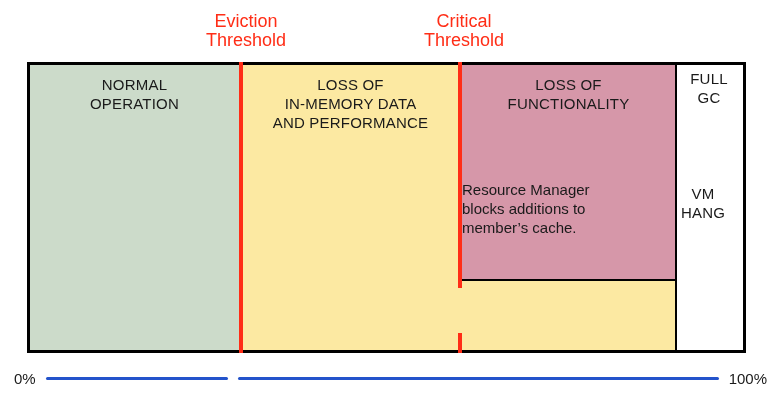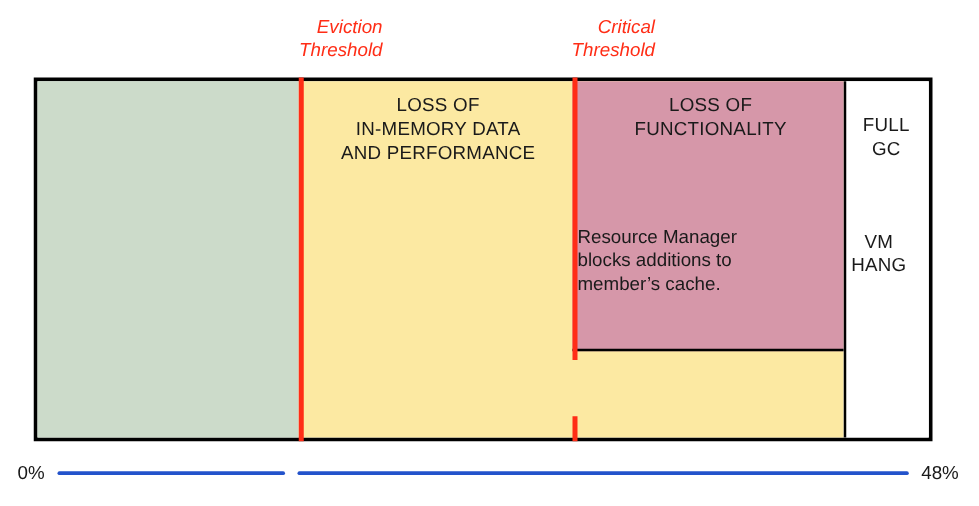--- a/index.html
+++ b/index.html
@@ -10,22 +10,22 @@
     font-family:"Liberation Sans","DejaVu Sans",sans-serif;
     color:var(--text-dark,#1a1a1a);
     overflow:hidden;
   }
   .pre{white-space:pre-line;}
 
   
   .thr-label{
     position:absolute;top:12px;width:120px;
     color:var(--threshold-red,#ff2d16);
-    font-size:15px;line-height:19px;
-    text-align:right;white-space:pre-line;font-style:italic;
+    font-size:18px;line-height:19px;
+    text-align:center;white-space:pre-line;
   }
   .thr-label.ev{left:186px;}
   .thr-label.cr{left:404px;}
 
   
   .main-box{
     position:absolute;left:27px;top:62px;
     width:719px;height:291px;
     border:3px solid var(--border-black,#000);
     box-sizing:border-box;
@@ -47,21 +47,21 @@
     font-size:15px;line-height:19px;
     text-align:center;white-space:pre-line;
     letter-spacing:.2px;
   }
   .lbl-normal{left:0;top:10px;width:209px;}
   .lbl-eviction{left:213px;top:10px;width:215px;}
   .lbl-critical{left:432px;top:10px;width:213px;}
   .note-critical{left:432px;top:115px;width:181px;font-size:15px;line-height:19px;text-align:left;white-space:pre-line;letter-spacing:0;}
   .note-eviction{left:213px;top:226px;width:432px;font-size:15px;line-height:18px;text-align:center;white-space:pre-line;}
 
-  .lbl-fullgc{left:645px;right:0;top:26px;}
+  .lbl-fullgc{left:645px;right:0;top:4px;}
   .lbl-vmhang{left:645px;right:12px;top:119px;}
   .lbl-ome{left:645px;right:0;top:245px;}
 
   
   .axis{
     position:absolute;left:14px;top:368px;width:753px;height:20px;
     display:flex;align-items:center;gap:10px;
     font-size:15px;
   }
   .axis-line{height:3px;background:var(--axis-blue,#2353cb);border-radius:2px;}
@@ -84,20 +84,22 @@
 
     <div class="zone-normal"></div>
     <div class="zone-eviction"></div>
     <div class="zone-critical"></div>
     <div class="zone-outcomes"></div>
 
     <div class="redline ev-line"></div>
     <div class="redline cr-line-top"></div>
     <div class="redline cr-line-bottom"></div>
 
+    <div class="zone-label lbl-normal pre">NORMAL
+OPERATION</div>
 
     <div class="zone-label lbl-eviction pre">LOSS OF
 IN-MEMORY DATA
 AND PERFORMANCE</div>
 
     <div class="zone-label lbl-critical pre">LOSS OF
 FUNCTIONALITY</div>
 
     <div class="note-critical pre">Resource Manager
 blocks additions to
@@ -109,16 +111,16 @@
 
     <div class="zone-label lbl-vmhang pre">VM
 HANG</div>
 
   </div>
 
   <div class="axis">
     <span>0%</span>
     <div class="axis-line left"></div>
     <div class="axis-line right"></div>
-    <span>48%</span>
+    <span>100%</span>
   </div>
 
 </div>
 
 </body></html>

